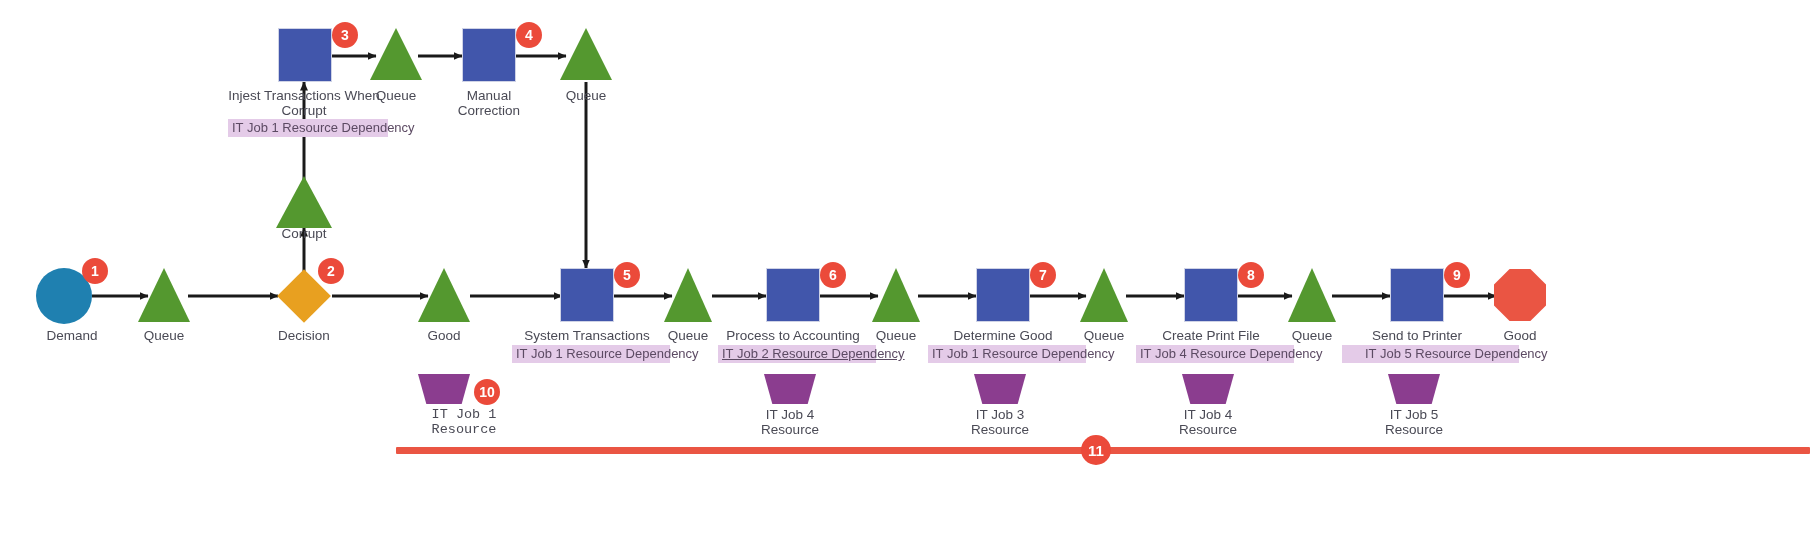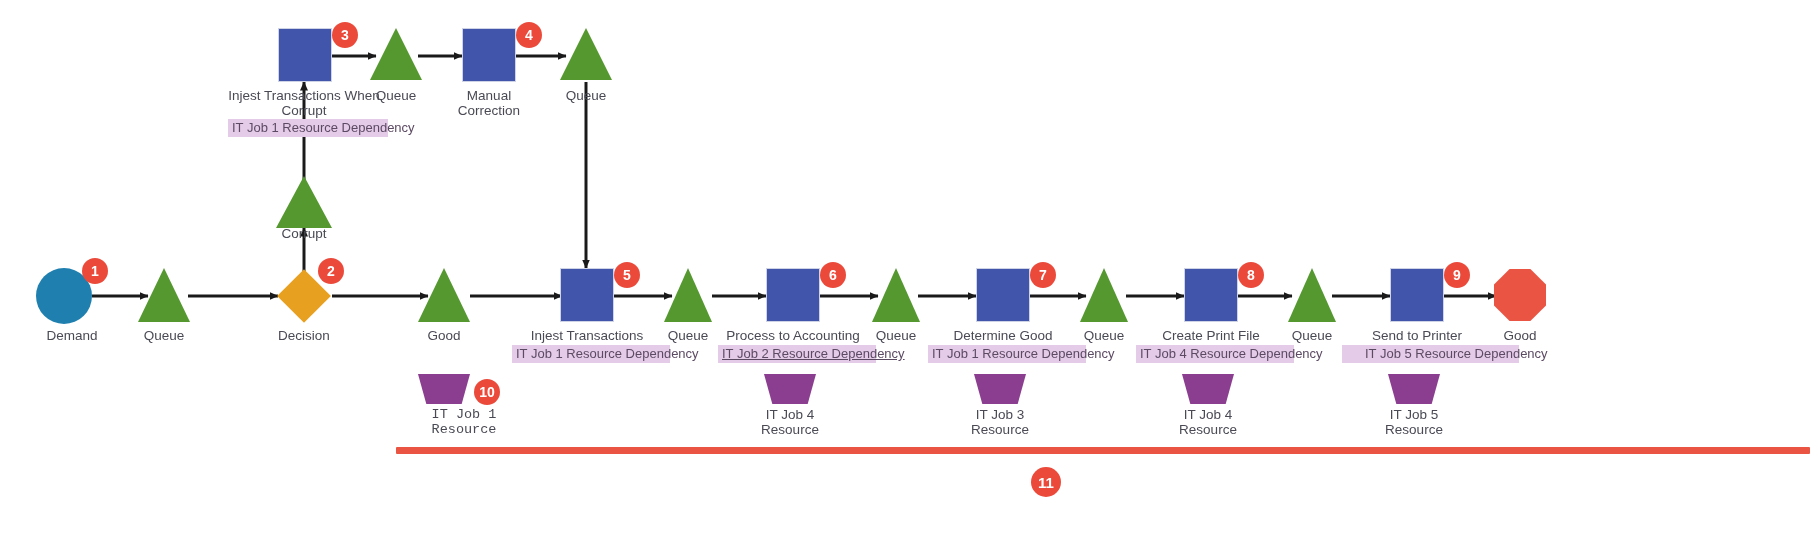--- a/index.html
+++ b/index.html
@@ -132,21 +132,21 @@
 
   <div class="node" style="left:418px;top:268px;">
     <div class="shape tri" style="border-left-width:26px;border-right-width:26px;border-bottom-width:54px;"></div>
   </div>
   <div class="label" style="left:394px;top:328px;width:100px;">Good</div>
 
   <div class="node" style="left:560px;top:268px;">
     <div class="shape sq" style="width:54px;height:54px;"></div>
   </div>
   <div class="badge" style="left:614px;top:262px;">5</div>
-  <div class="label" style="left:512px;top:328px;width:150px;">Injest Transactions</div>
+  <div class="label" style="left:512px;top:328px;width:150px;">System Transactions</div>
   <div class="dep" style="left:512px;top:345px;width:150px;">IT Job 1 Resource Dependency</div>
 
   <div class="node" style="left:664px;top:268px;">
     <div class="shape tri" style="border-left-width:24px;border-right-width:24px;border-bottom-width:54px;"></div>
   </div>
   <div class="label" style="left:638px;top:328px;width:100px;">Queue</div>
 
   <div class="node" style="left:766px;top:268px;">
     <div class="shape sq" style="width:54px;height:54px;"></div>
   </div>
@@ -220,15 +220,15 @@
   <div class="label" style="left:1158px;top:407px;width:100px;">IT Job 4
 Resource</div>
 
   <div class="node" style="left:1388px;top:374px;">
     <div class="shape trap" style="width:52px;height:30px;"></div>
   </div>
   <div class="label" style="left:1364px;top:407px;width:100px;">IT Job 5
 Resource</div>
 
   <div class="rail" style="left:396px;top:447px;width:1414px;"></div>
-  <div class="badge big" style="left:1031px;top:435px;margin-top:32px;">11</div>
+  <div class="badge big" style="left:1081px;top:435px;">11</div>
 
 </div>
 
 </body></html>

